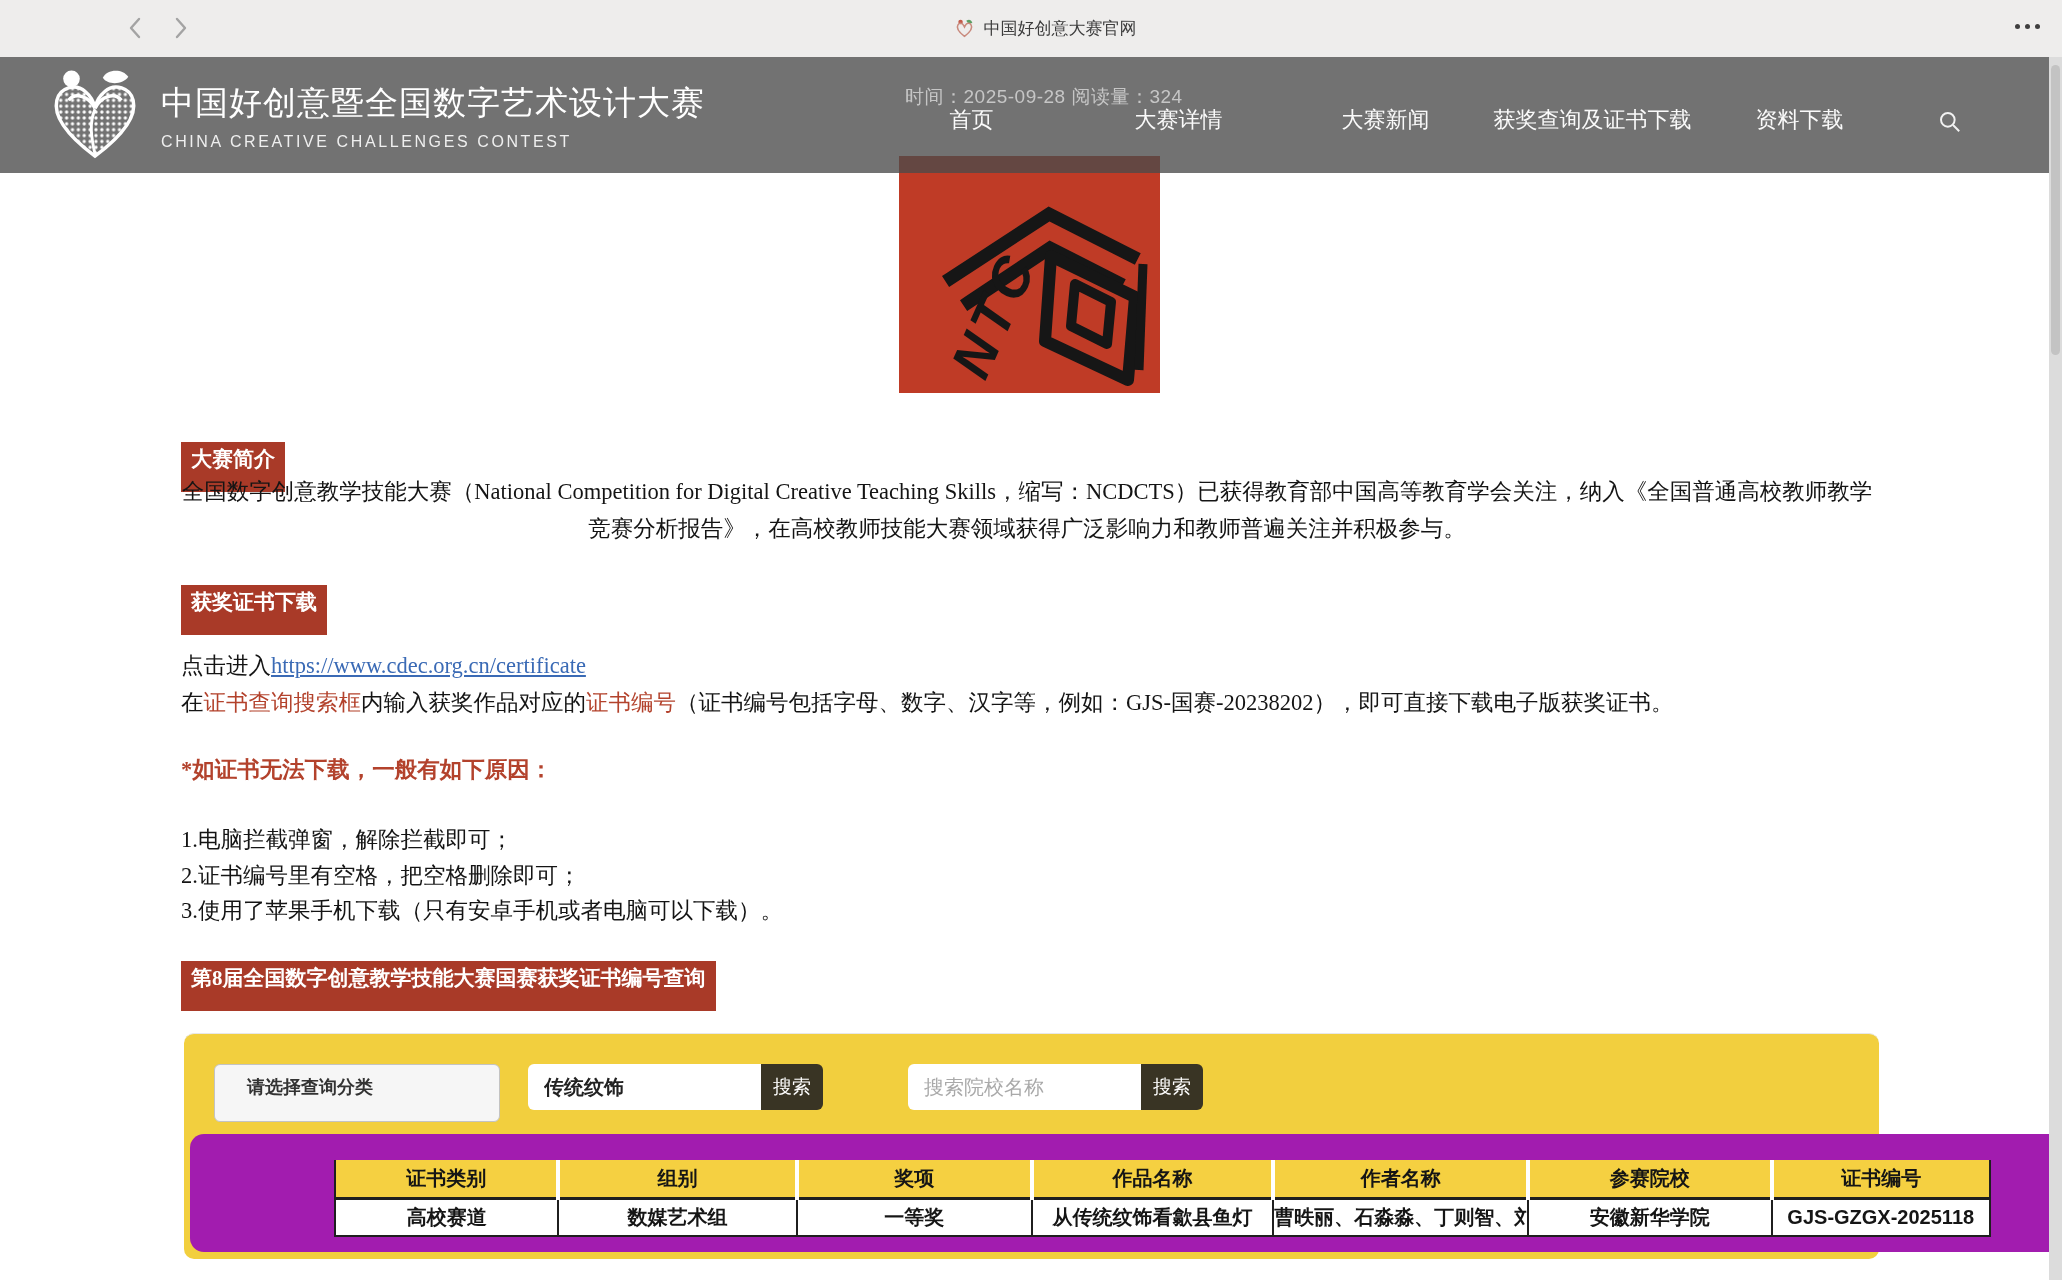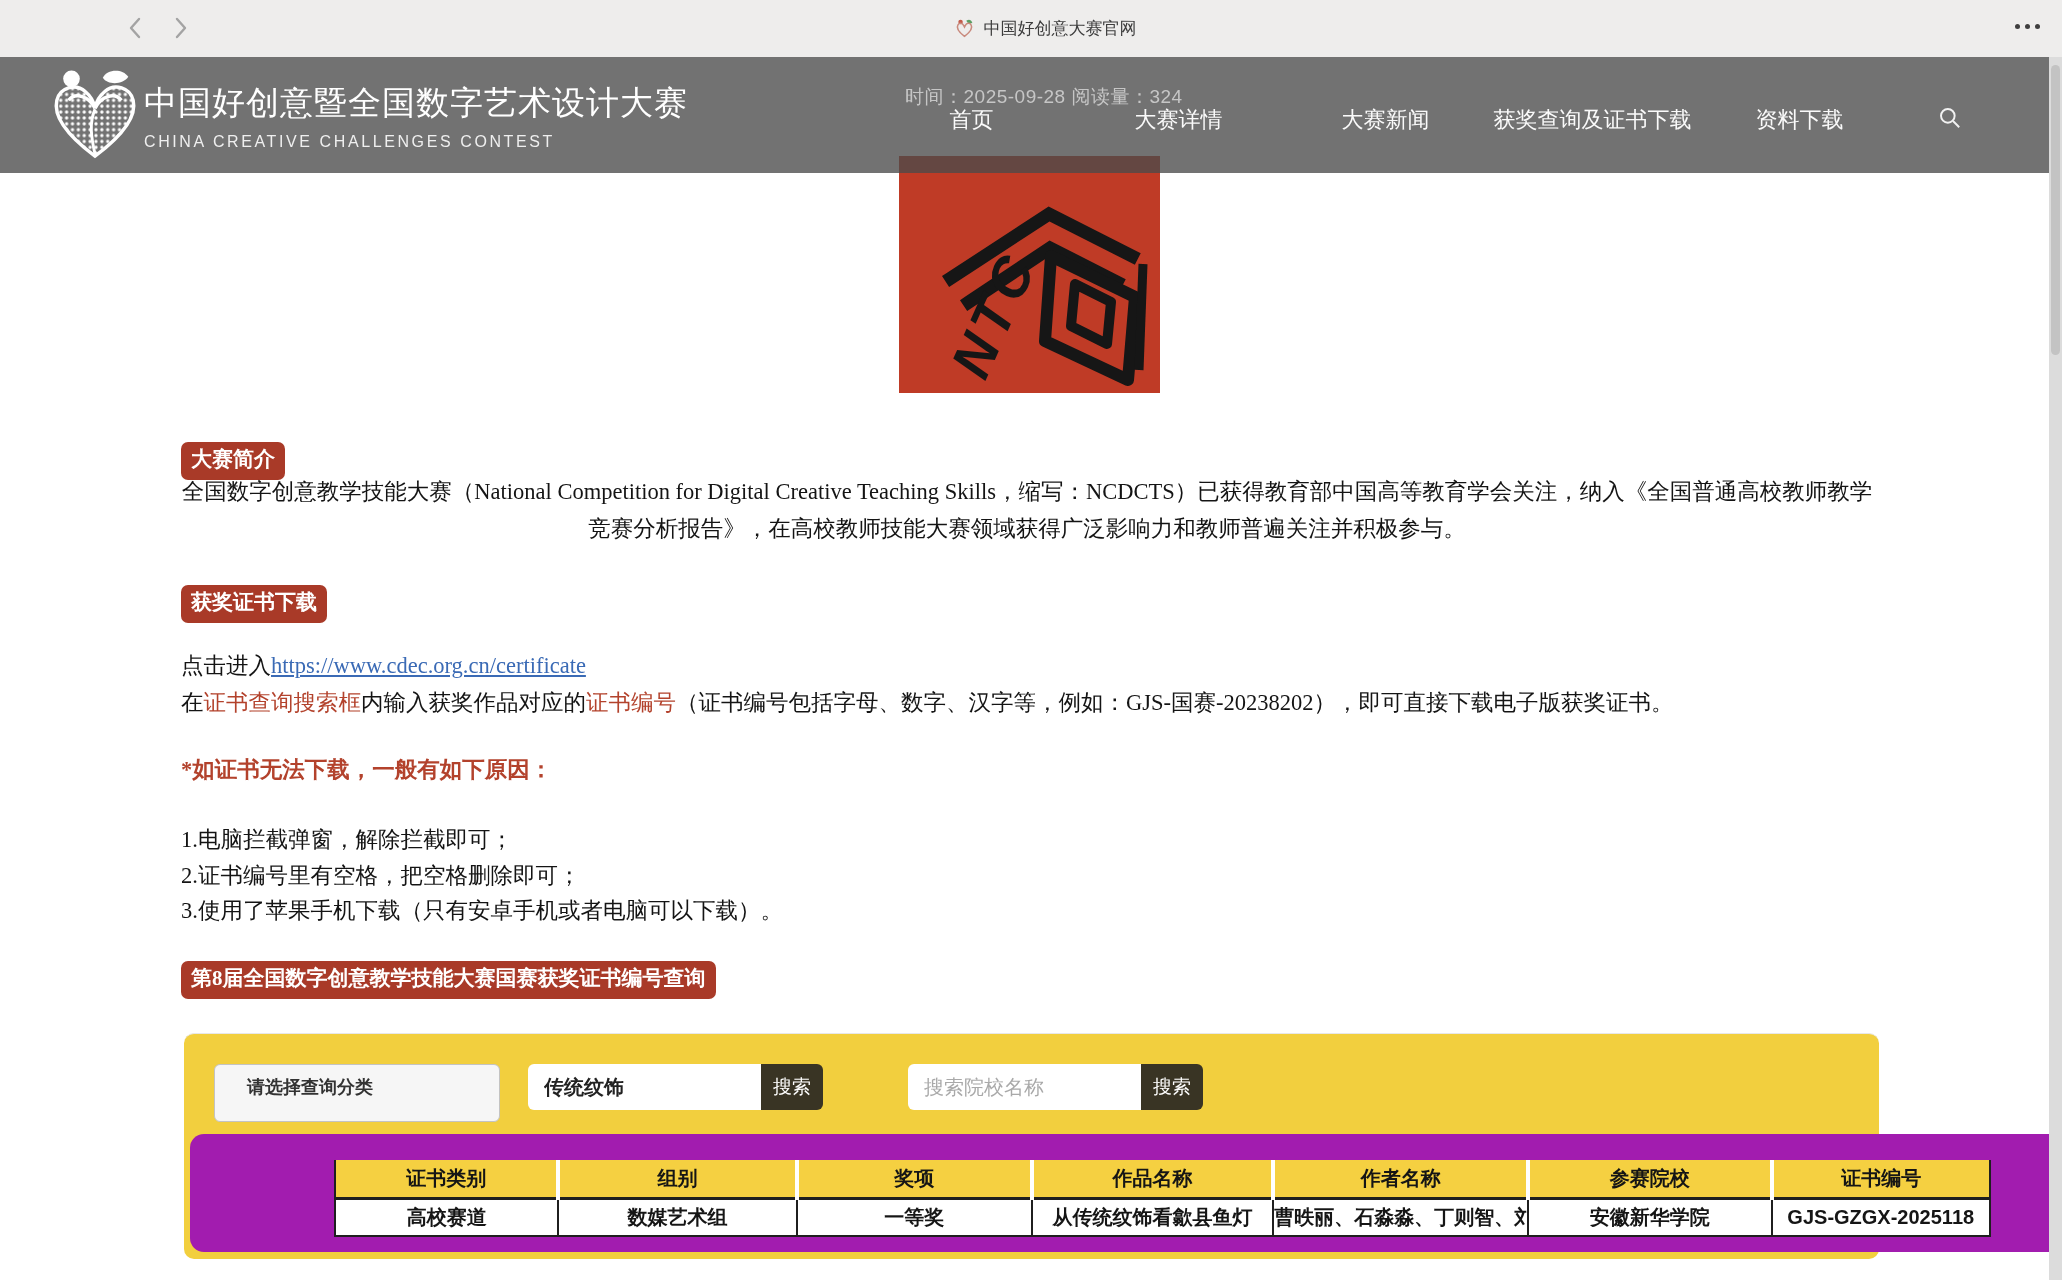--- a/index.html
+++ b/index.html
@@ -20,42 +20,42 @@
   .titlebar{position:absolute;left:0;top:0;width:2062px;height:57px;background:#eeedec;z-index:9;}
   .tb-arrow{position:absolute;top:13px;width:26px;height:30px;display:flex;align-items:center;justify-content:center;cursor:pointer;}
   .tb-back{left:122px;}
   .tb-fwd{left:168px;}
   .tb-title{position:absolute;left:14px;top:0;width:100%;height:57px;display:flex;align-items:center;justify-content:center;gap:9px;color:#3d3d3d;font-size:17px;}
   .tb-menu{position:absolute;right:22px;top:24px;display:flex;gap:5px;cursor:pointer;}
   .tb-menu i{width:5px;height:5px;border-radius:50%;background:#3f3f3f;display:block;}
 
   
   .siteheader{position:absolute;left:0;top:57px;width:2062px;height:116px;background:rgba(74,74,74,0.78);z-index:5;}
-  .brand{position:absolute;left:46px;top:11px;display:flex;align-items:flex-start;cursor:pointer;}
+  .brand{position:absolute;left:46px;top:11px;display:flex;align-items:flex-start;gap:17px;cursor:pointer;}
   .brand-cn{color:#ffffff;font-size:33px;letter-spacing:1px;margin-top:13px;font-weight:500;}
   .brand-en{color:#efefef;font-size:16px;letter-spacing:2.6px;margin-top:7px;font-weight:500;}
   .meta-line{position:absolute;left:905px;top:27px;font-size:19px;color:#c6c6c6;letter-spacing:0.5px;white-space:nowrap;}
-  .mainnav{position:absolute;left:868px;top:48px;display:flex;align-items:flex-start;}
+  .mainnav{position:absolute;left:868px;top:48px;display:flex;align-items:flex-end;}
   .nav-item{width:207px;text-align:center;font-size:22px;color:#fafafa;cursor:pointer;white-space:nowrap;}
   .nav-item.wide{letter-spacing:0px;}
   .nav-search{margin-left:34px;cursor:pointer;display:flex;align-items:center;}
 
   
   .scroll-track{position:absolute;right:0;top:57px;width:13px;height:1223px;background:#dcdcdc;z-index:8;}
   .scroll-thumb{position:absolute;left:2px;top:8px;width:9px;height:290px;background:#c3c3c3;border-radius:5px;}
 
   
   .content{position:absolute;left:0;top:0;width:2062px;height:1280px;z-index:1;}
   .hero-img{position:absolute;left:899px;top:156px;width:261px;height:237px;display:block;}
 
   .serif{font-family:"Liberation Serif","DejaVu Serif",serif;}
 
   .badge{position:absolute;left:181px;display:inline-block;background:var(--accent-red);color:#ffffff;
          font-family:"Liberation Serif","DejaVu Serif",serif;font-weight:bold;font-size:21px;
-         padding:3px 10px 7px 10px;white-space:nowrap;border-radius:7px;}
+         padding:3px 10px 19px 10px;white-space:nowrap;}
   .badge-intro{top:442px;}
   .badge-cert{top:585px;}
   .badge-query{top:961px;}
 
   .para{position:absolute;left:181px;top:474px;width:1692px;font-size:22.5px;line-height:36.5px;color:#141414;text-align:center;}
   .linkline{position:absolute;left:181px;top:650px;font-size:22.5px;color:#141414;}
   .linkline a{color:var(--link-blue);text-decoration:underline;}
   .instruction{position:absolute;left:181px;top:687px;width:1692px;font-size:22.5px;color:#141414;}
   .red-inline{color:var(--inline-red);}
   .warning{position:absolute;left:181px;top:754px;font-size:22.5px;font-weight:bold;color:var(--inline-red);}

